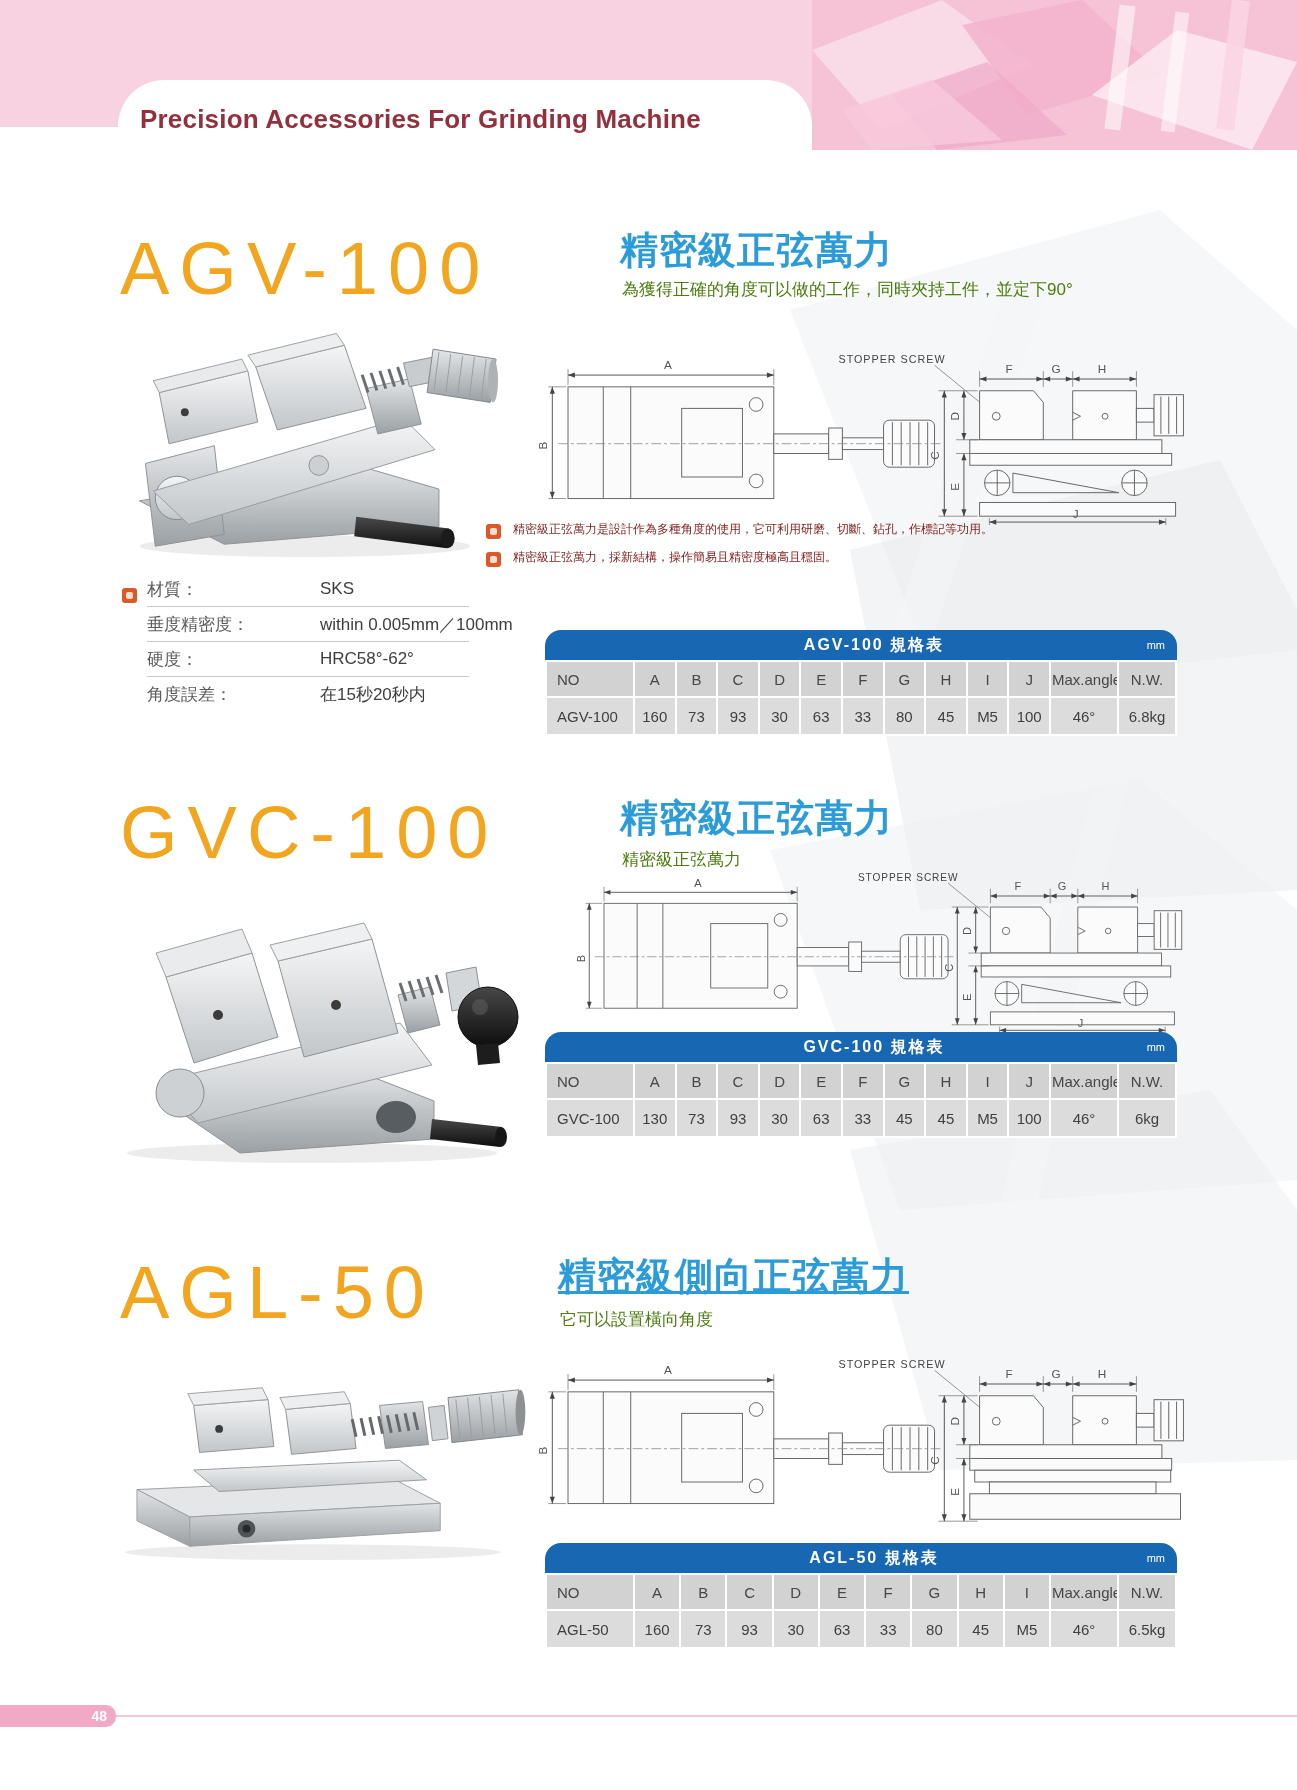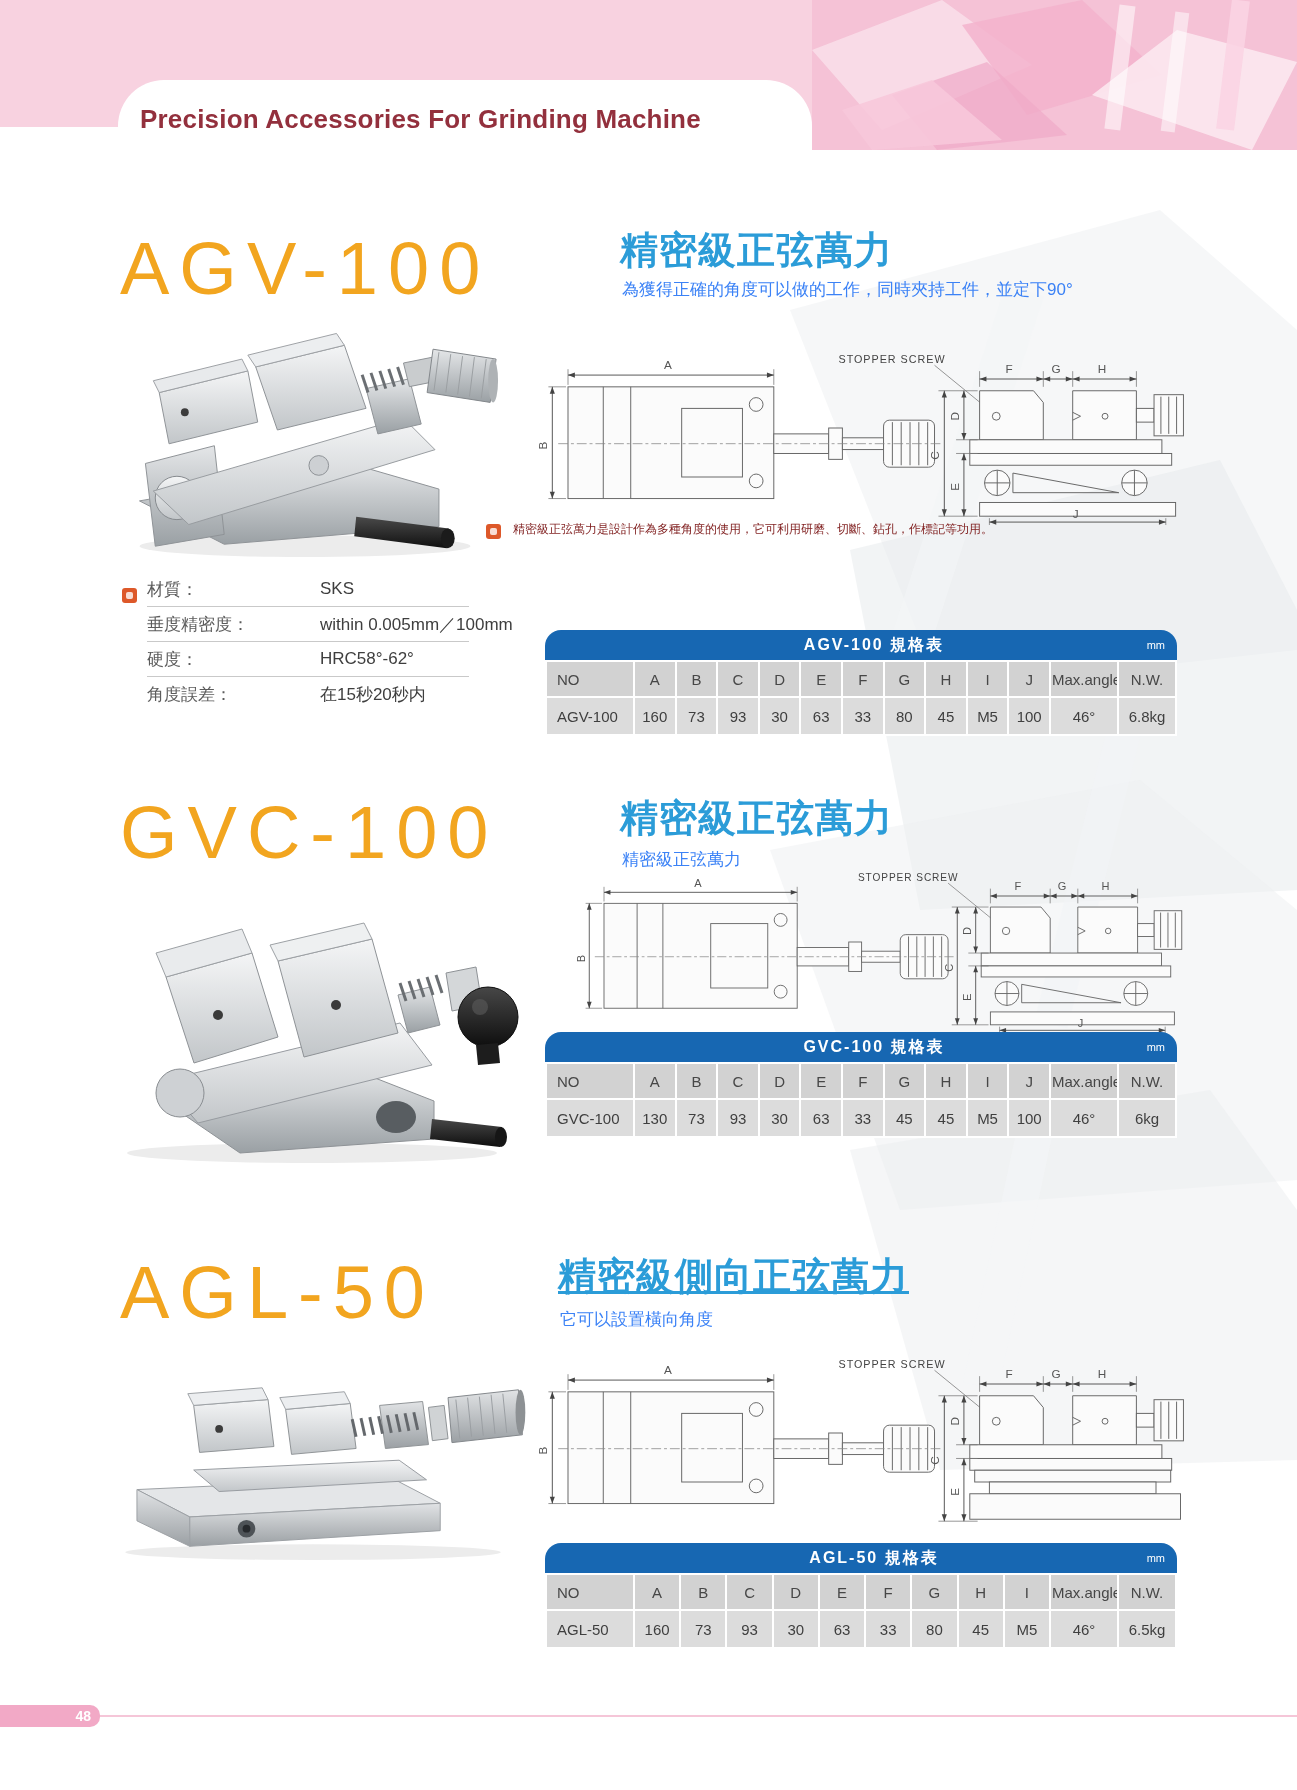--- a/index.html
+++ b/index.html
@@ -13,21 +13,21 @@
              border-radius:46px 46px 0 0;}
   .title-text{position:absolute;left:22px;top:24px;font-size:26px;font-weight:bold;color:#93303d;
               letter-spacing:.2px;white-space:nowrap;}
 
   
   .bg-collage{position:absolute;left:520px;top:130px;width:777px;height:1340px;pointer-events:none;}
 
   
   .model{position:absolute;color:#f2a51f;font-size:74px;font-weight:400;letter-spacing:10px;line-height:1;}
   .sub{position:absolute;color:#2b9cd8;font-size:38px;font-weight:bold;letter-spacing:1px;line-height:1.1;}
-  .desc{position:absolute;color:#3b82f6;font-size:17px;white-space:nowrap;}
+  .desc{position:absolute;color:#4d7c0f;font-size:17px;white-space:nowrap;}
 
   .s1-model{left:120px;top:232px;} .s1-sub{left:620px;top:230px;} .s1-desc{left:622px;top:278px;}
   .s2-model{left:120px;top:796px;} .s2-sub{left:620px;top:798px;} .s2-desc{left:622px;top:848px;}
   .s3-model{left:120px;top:1256px;} .s3-sub{left:558px;top:1256px;text-decoration:underline;} .s3-desc{left:560px;top:1308px;}
 
   
   .photo{position:absolute;}
   .s1-photo{left:105px;top:298px;width:398px;height:262px;}
   .s2-photo{left:100px;top:865px;width:425px;height:300px;}
   .s3-photo{left:95px;top:1335px;width:440px;height:225px;}
@@ -73,21 +73,21 @@
            text-align:center;line-height:30px;font-size:16px;font-weight:bold;letter-spacing:2px;padding-left:26px;}
   .tbl-unit{position:absolute;right:12px;bottom:0;font-size:11px;font-weight:normal;letter-spacing:0;line-height:30px;}
   table.spec{width:100%;border-collapse:collapse;table-layout:fixed;background:#fff;}
   table.spec th{border:2px solid #fff;background:#d2d2d2;font-size:15px;color:#474747;text-align:center;
                 height:32px;font-weight:normal;overflow:hidden;}
   table.spec td{border:2px solid #fff;background:#dcdcdc;font-size:15px;color:#3f3f3f;text-align:center;
                 height:34px;overflow:hidden;}
   table.spec .c-no{text-align:left;padding-left:10px;}
 
   
-  .page-tab{position:absolute;left:0;top:1705px;width:100px;height:22px;background:#f2a9c6;border-radius:0 10px 10px 0;}
+  .page-tab{position:absolute;left:0;top:1705px;width:116px;height:22px;background:#f2a9c6;border-radius:0 10px 10px 0;}
   .page-num{position:absolute;right:9px;top:0;line-height:22px;color:#fff;font-size:14px;font-weight:bold;}
   .footer-line{position:absolute;left:96px;top:1715px;width:1201px;height:2px;background:#f5c6d8;}
 </style>
 </head>
 <body>
 
 <div id="page">
 
   <div class="pink-band"></div>
   <div class="band-collage">
@@ -269,20 +269,26 @@
       </svg>
     </div>
 
   <div class="bullets">
     <div class="bullet">
       <span class="oicon">
           <i></i>
         </span>
       <span>精密級正弦萬力是設計作為多種角度的使用，它可利用研磨、切斷、鉆孔，作標記等功用。</span>
     </div>
+    <div class="bullet">
+      <span class="oicon">
+          <i></i>
+        </span>
+      <span>精密級正弦萬力，採新結構，操作簡易且精密度極高且穩固。</span>
+    </div>
   </div>
 
   <div class="spec-icon">
       <i></i>
     </div>
   <div class="spec-list">
     <div class="spec-row">
       <span class="spec-label">材質：</span>
       <span class="spec-value">SKS</span>
     </div>

